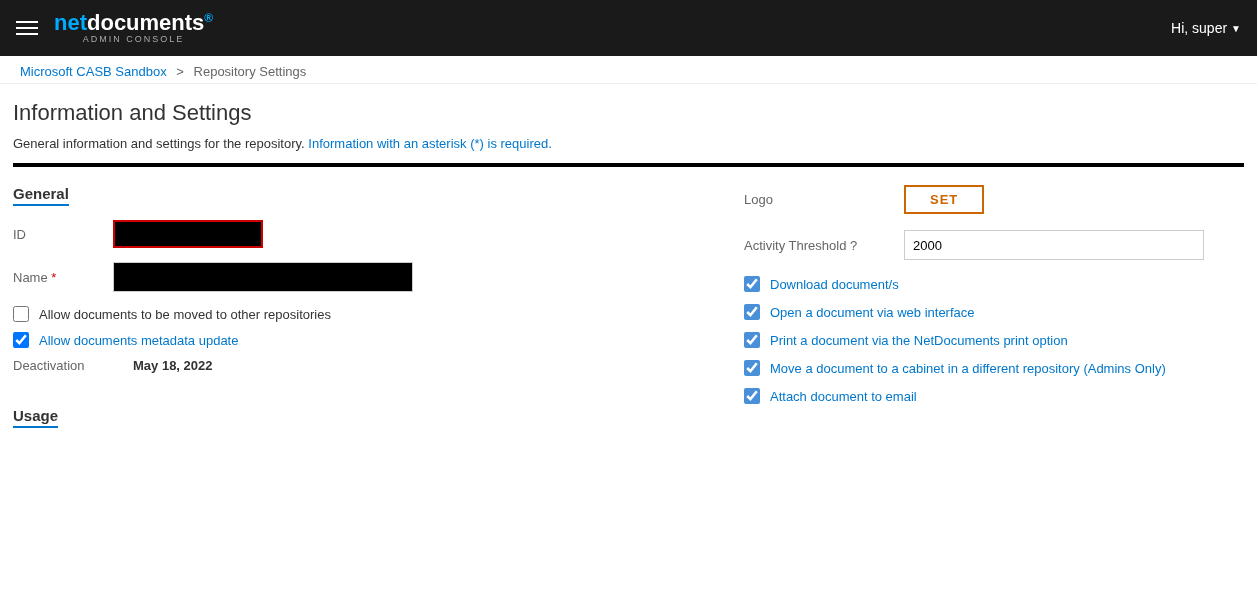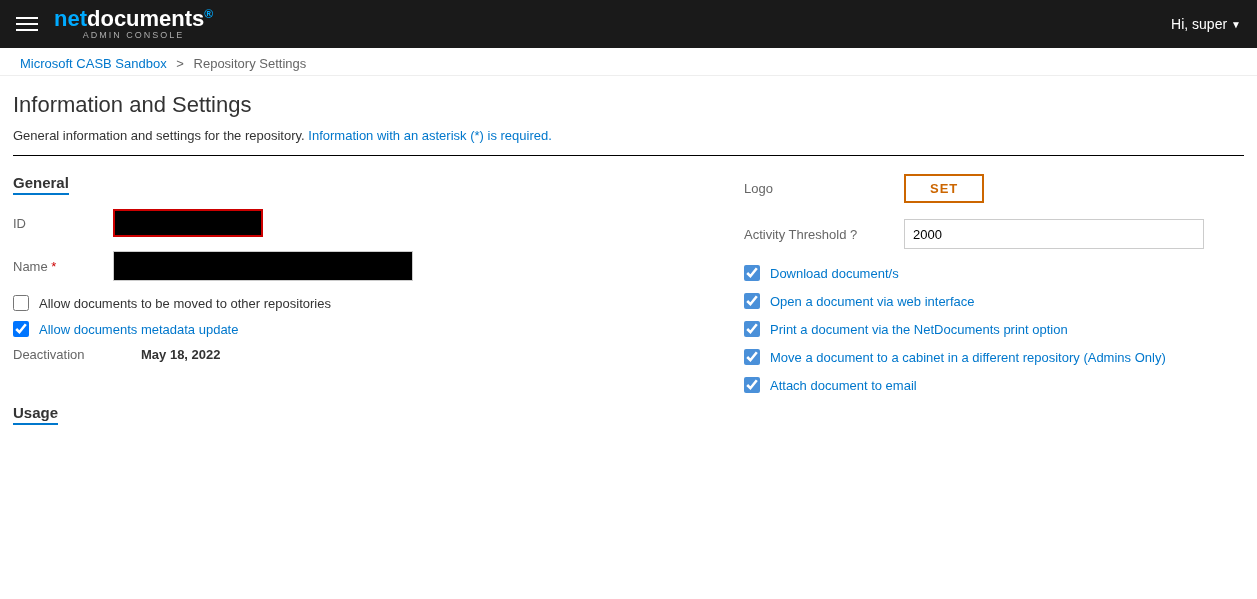--- a/index.html
+++ b/index.html
@@ -6,21 +6,21 @@
     body { font-family: Arial, sans-serif; font-size: 14px; color: #333; background: #fff; }
 
     
     .header {
       background: #1a1a1a;
       color: #fff;
       display: flex;
       align-items: center;
       justify-content: space-between;
       padding: 0 16px;
-      height: 48px;
+      height: 56px;
     }
     .header-left {
       display: flex;
       align-items: center;
       gap: 16px;
     }
     .hamburger-icon {
       cursor: pointer;
       display: flex;
       flex-direction: column;
@@ -88,21 +88,21 @@
     }
     .page-title {
       font-size: 22px;
       font-weight: 400;
       color: #333;
       margin-bottom: 10px;
     }
     .page-description {
       font-size: 13px;
       margin-bottom: 18px;
-      border-bottom: 1px solid #000000;
+      border-bottom: 4px solid #000000;
       padding-bottom: 12px;
     }
     .desc-general { color: #333; }
     .desc-asterisk { color: #0077cc; }
 
     
     .two-col {
       display: flex;
       gap: 40px;
     }
@@ -171,24 +171,24 @@
     .checkbox-label-link {
       color: #0077cc;
     }
     .checkbox-label-plain {
       color: #333;
     }
 
     .deactivation-row {
       display: flex;
       align-items: center;
-      gap: 28px;
+      gap: 20px;
       font-size: 13px;
       color: #888;
-      margin-bottom: 22px;
+      margin-bottom: 14px;
     }
     .deactivation-date {
       color: #333;
       font-weight: bold;
       font-size: 13px;
     }
 
     
     .right-field-row {
       display: flex;

